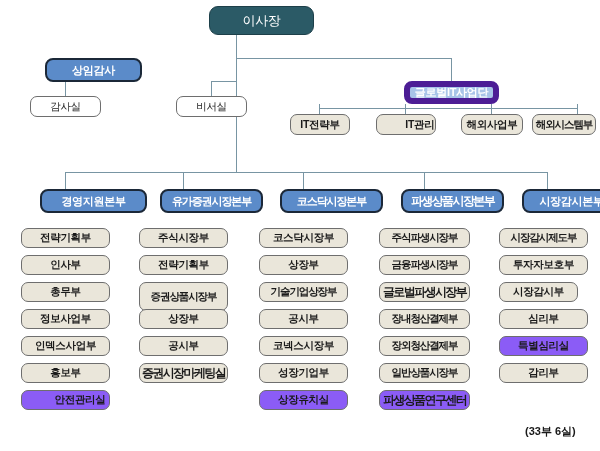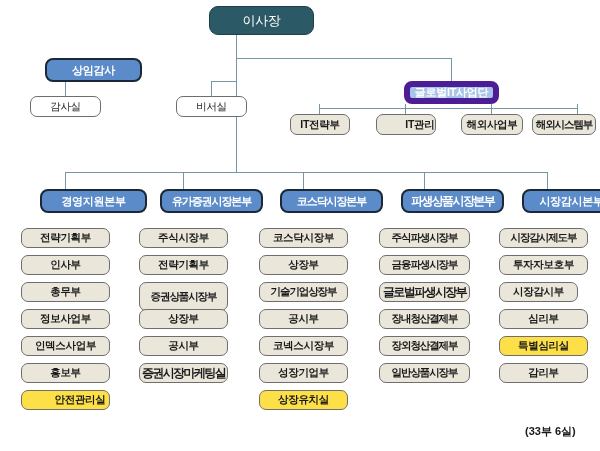--- a/index.html
+++ b/index.html
@@ -67,21 +67,21 @@
   }
   
   .n-beige{
     background:#eae6da;
     border:1px solid #6e6e6e;
     color:#1a1a1a;
     font-size:10.5px;
     font-weight:bold;
     border-radius:7px;
   }
-  .n-beige.plain{background:#fde047;}
+  .n-beige.plain{background:#8b5cf6;}
   .squeeze{letter-spacing:-1.1px;}
   .squeeze2{letter-spacing:-1.6px;font-size:12px;}
 
   .footer{
     position:absolute;
     font-size:11px;
     color:#1a1a1a;
     font-weight:bold;
     white-space:nowrap;
   }
@@ -155,20 +155,21 @@
   <div class="node n-beige" style="left:259px;top:363px;width:89px;height:20px;">성장기업부</div>
   <div class="node n-beige plain" style="left:259px;top:390px;width:89px;height:20px;">상장유치실</div>
 
   <div class="node n-blue squeeze2" style="left:373px;top:189px;width:103px;height:24px;">파생상품시장본부</div>
   <div class="node n-beige squeeze" style="left:379px;top:228px;width:91px;height:20px;">주식파생시장부</div>
   <div class="node n-beige squeeze" style="left:379px;top:255px;width:91px;height:20px;">금융파생시장부</div>
   <div class="node n-beige squeeze2" style="left:379px;top:282px;width:91px;height:20px;">글로벌파생시장부</div>
   <div class="node n-beige squeeze" style="left:379px;top:309px;width:91px;height:20px;">장내청산결제부</div>
   <div class="node n-beige squeeze" style="left:379px;top:336px;width:91px;height:20px;">장외청산결제부</div>
   <div class="node n-beige squeeze" style="left:379px;top:363px;width:91px;height:20px;">일반상품시장부</div>
+  <div class="node n-beige plain squeeze2" style="left:379px;top:390px;width:91px;height:20px;">파생상품연구센터</div>
 
   <div class="node n-blue" style="left:494px;top:189px;width:99px;height:24px;">시장감시본부</div>
   <div class="node n-beige squeeze" style="left:499px;top:228px;width:89px;height:20px;">시장감시제도부</div>
   <div class="node n-beige" style="left:499px;top:255px;width:89px;height:20px;">투자자보호부</div>
   <div class="node n-beige" style="left:499px;top:282px;width:79px;height:20px;">시장감시부</div>
   <div class="node n-beige" style="left:499px;top:309px;width:89px;height:20px;">심리부</div>
   <div class="node n-beige plain" style="left:499px;top:336px;width:89px;height:20px;">특별심리실</div>
   <div class="node n-beige" style="left:499px;top:363px;width:89px;height:20px;">감리부</div>
 
   <div class="footer" style="left:525px;top:424px;">(33부 6실)</div>

